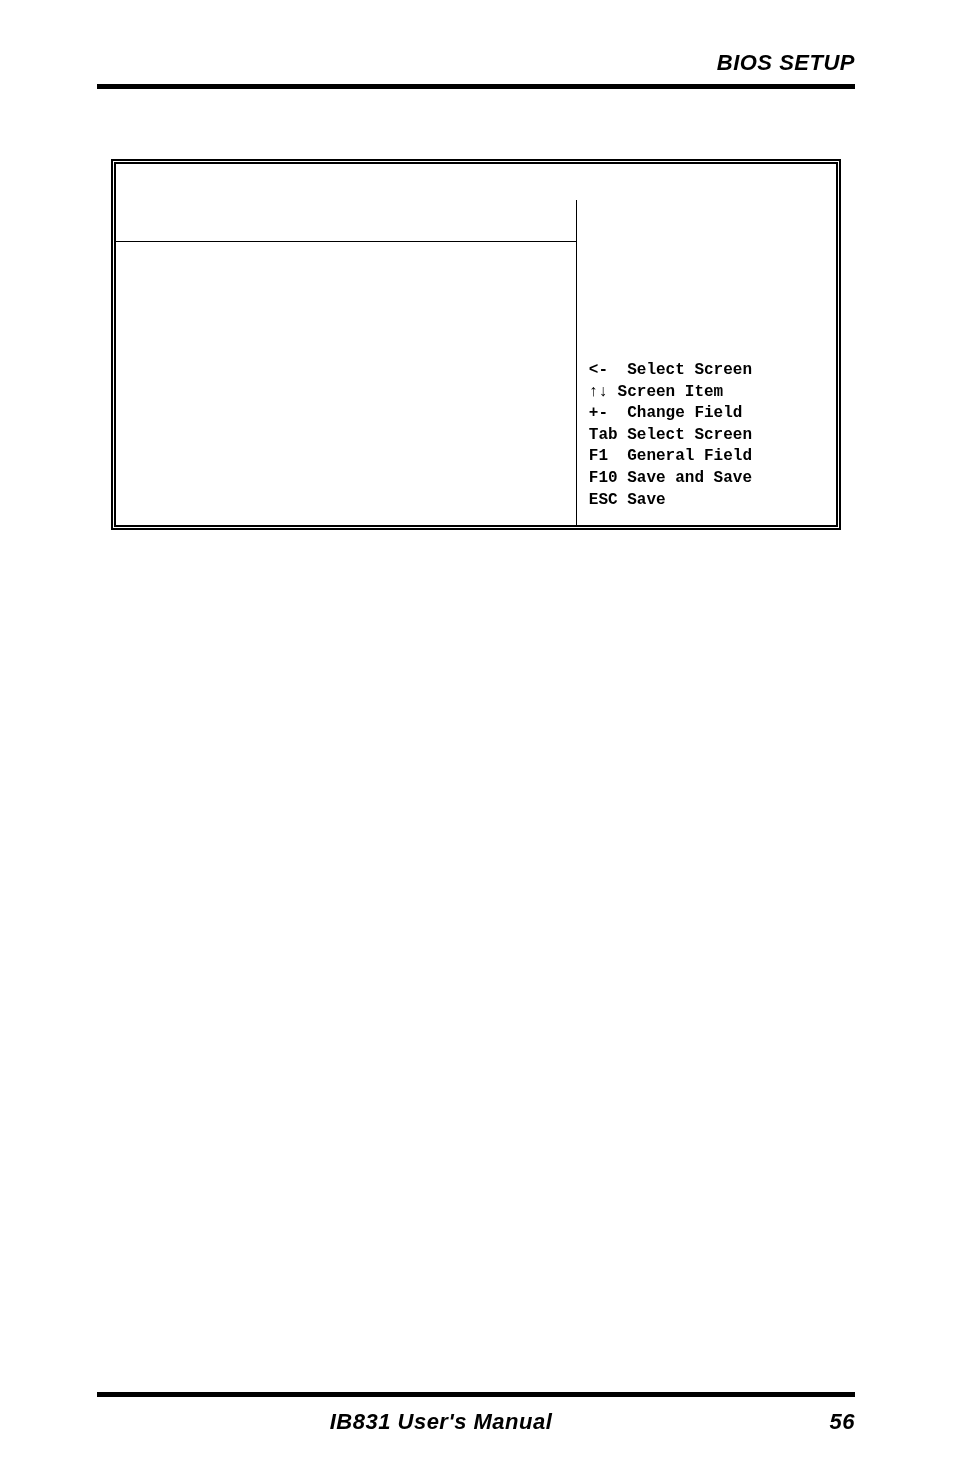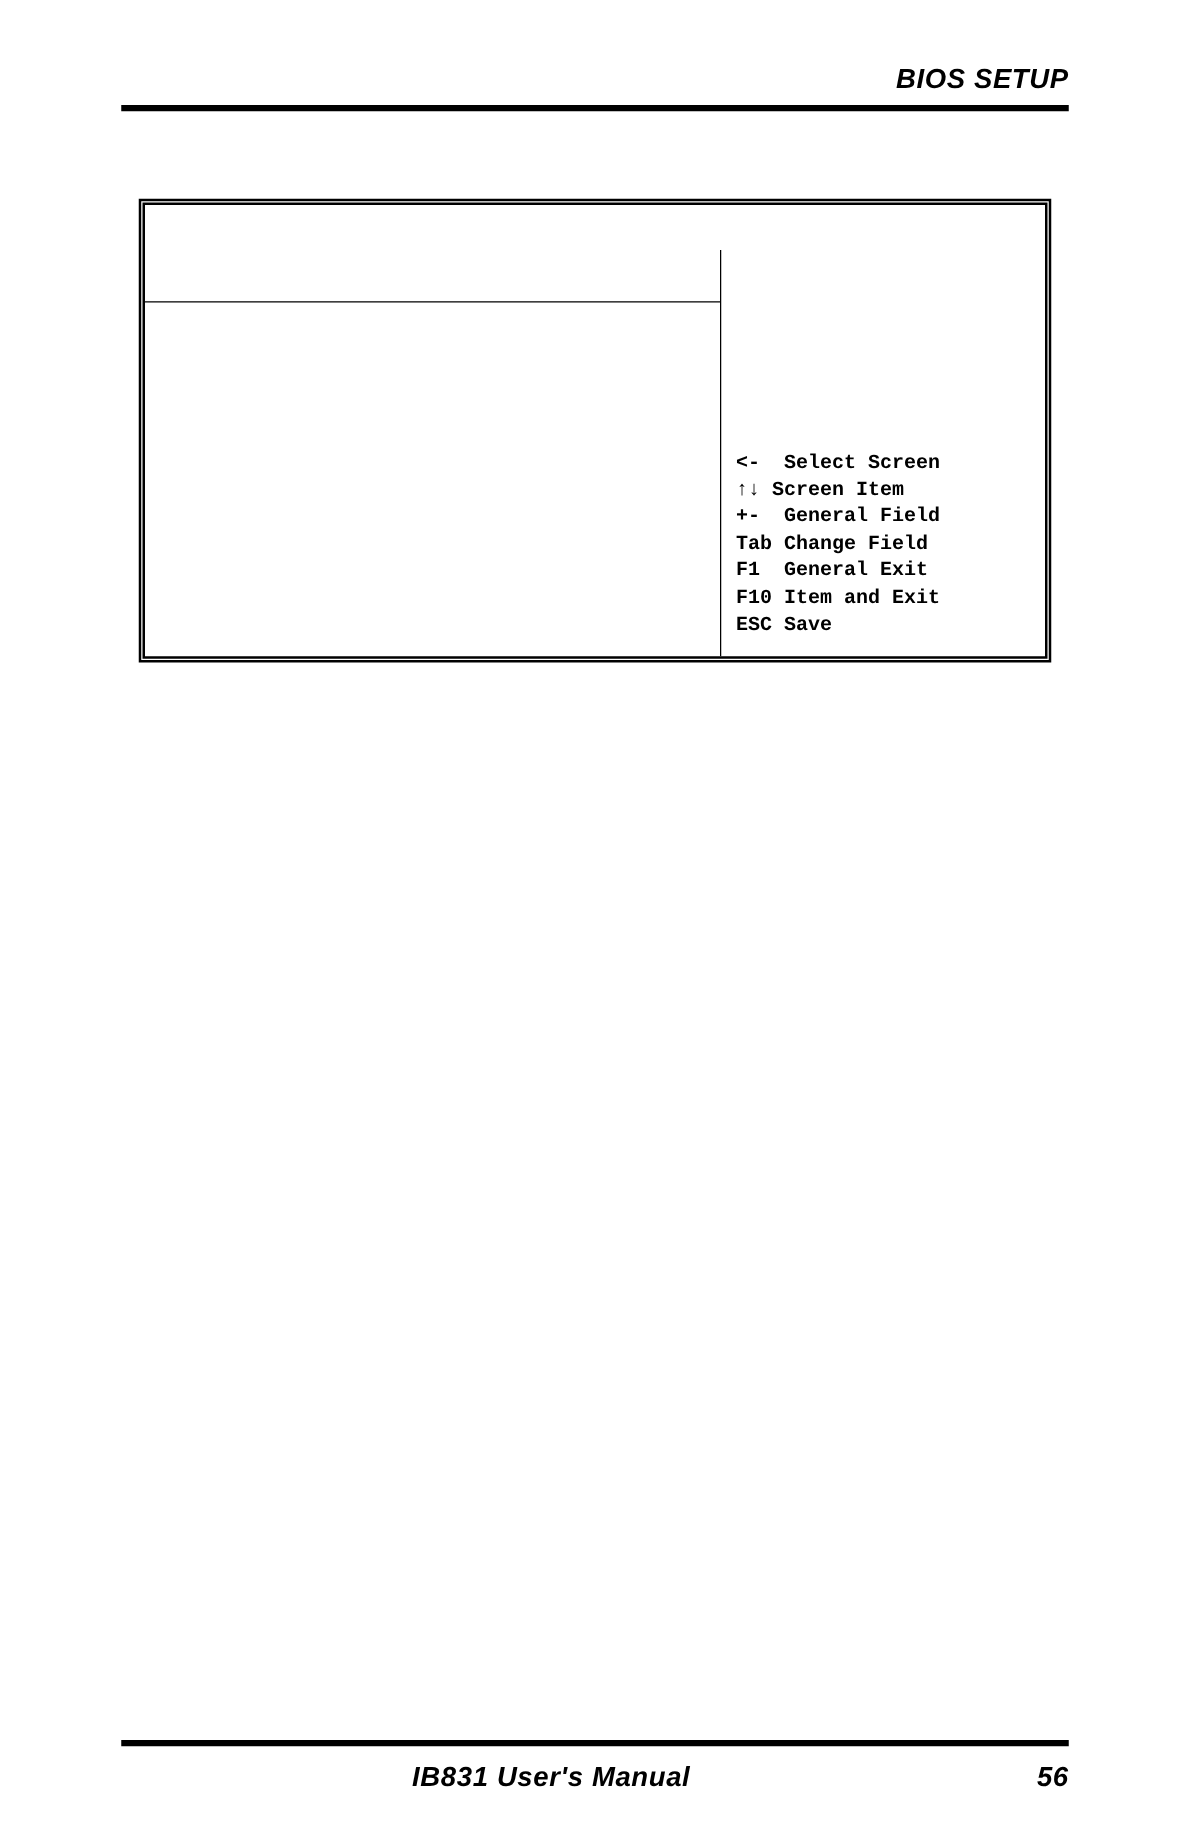--- a/index.html
+++ b/index.html
@@ -119,24 +119,24 @@
     <div class="bios-top"></div>
     <div class="bios-body">
       <div class="bios-left-col">
         <div class="left-upper"></div>
         <div class="left-lower"></div>
       </div>
       <div class="bios-right-col">
         <div class="right-upper"></div>
         <div class="help-line">&lt;-  Select Screen</div>
         <div class="help-line">↑↓ Screen Item</div>
-        <div class="help-line">+-  General Field</div>
-        <div class="help-line">Tab Change Field</div>
-        <div class="help-line">F1  General Exit</div>
-        <div class="help-line">F10 Item and Exit</div>
+        <div class="help-line">+-  Change Field</div>
+        <div class="help-line">Tab Select Screen</div>
+        <div class="help-line">F1  General Field</div>
+        <div class="help-line">F10 Save and Save</div>
         <div class="help-line">ESC Save</div>
       </div>
     </div>
   </div>
 
   <div class="spacer-flex"></div>
 
   <hr class="footer-rule">
   <div class="footer">
     <div class="footer-left">IB831 User's Manual</div>

